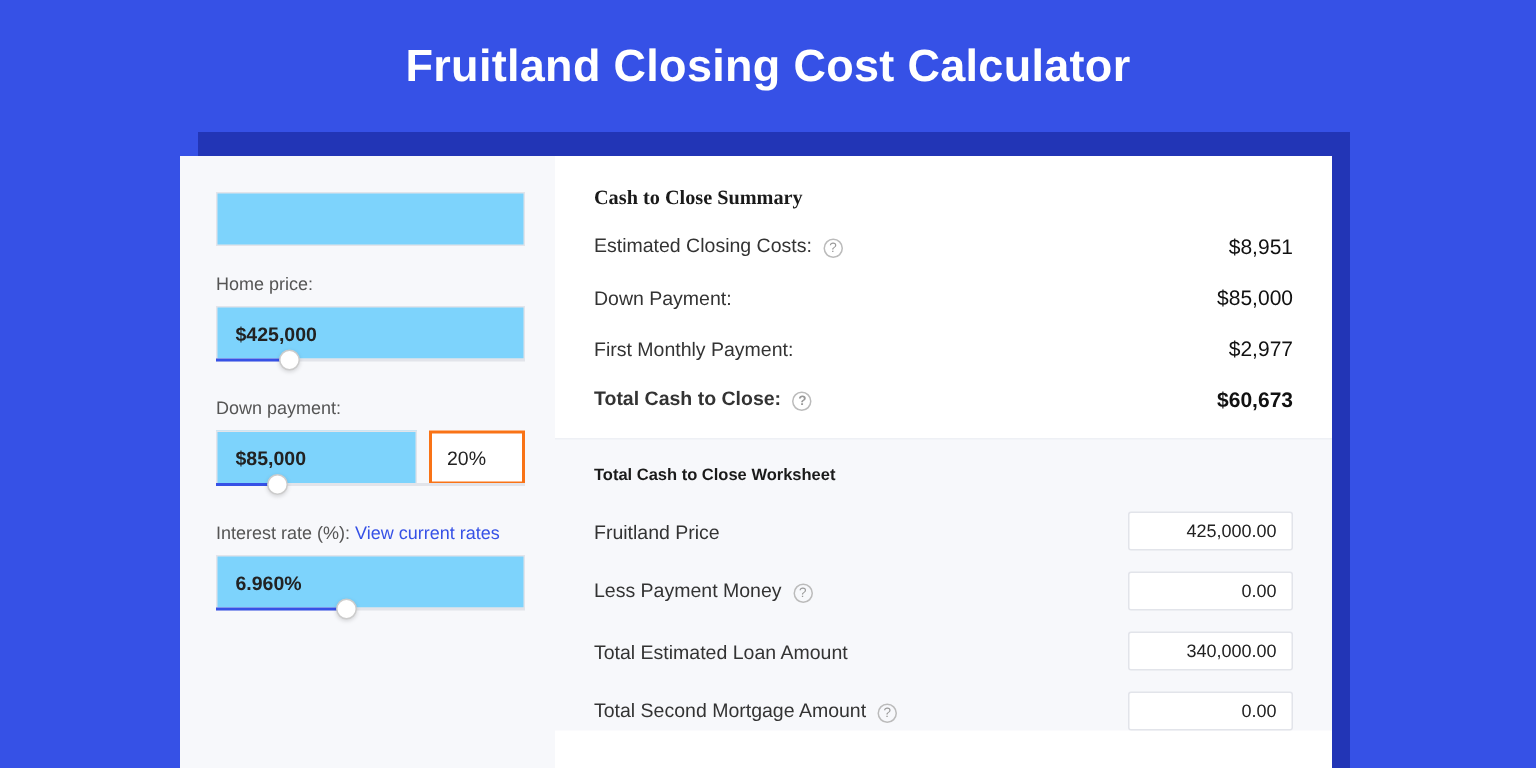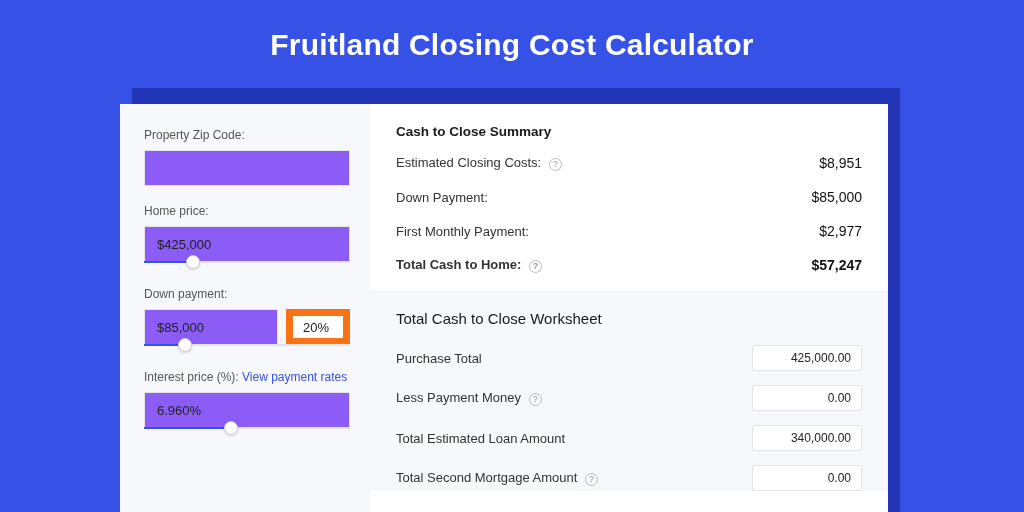--- a/index.html
+++ b/index.html
@@ -40,24 +40,25 @@
     padding: 24px 20px 0 24px;
     font-size: 12px;
     color: #444;
   }
   .left .field { margin-bottom: 18px; }
   .left label { display: block; margin-bottom: 8px; font-size: 12px; color: #555; }
   .left input.full {
     width: 100%;
     height: 36px;
     border: 1px solid #e2e4ea;
-    background: #8b5cf6;
+    background: #7dd3fc;
     padding: 0 12px;
     font-size: 13px;
     color: #222;
+    font-weight: bold;
   }
   .slider-wrap {
     position: relative;
     height: 8px;
     margin-top: -1px;
   }
   .slider-track {
     position: absolute;
     left: 0; right: 0; top: 0;
     height: 2px;
@@ -76,38 +77,39 @@
     border-radius: 50%;
     background: #fff;
     border: 1px solid #ccc;
     box-shadow: 0 1px 3px rgba(0,0,0,0.15);
   }
   .dp-row { display: flex; gap: 8px; }
   .dp-row .dp-amount { flex: 1; }
   .dp-row .dp-pct {
     width: 64px;
     height: 36px;
-    border: 7px solid #f97316;
+    border: 2px solid #f97316;
     background: #fff;
     padding: 0 10px;
     font-size: 13px;
     color: #222;
   }
   .link { color: #3651e6; text-decoration: none; }
 
   .right {
     flex: 1;
     padding: 20px 26px 0 26px;
     font-size: 13px;
   }
   .summary { margin-bottom: 18px; }
   .summary h3 {
     font-size: 13.5px;
     font-weight: 700;
     margin-bottom: 16px;
+    font-family: Liberation Serif, serif;
   }
   .row {
     display: flex;
     justify-content: space-between;
     align-items: center;
     margin-bottom: 18px;
   }
   .row .lbl { color: #333; font-size: 13px; }
   .row .val { color: #111; font-size: 14px; text-align: center; }
   .row.bold .lbl, .row.bold .val { font-weight: 700; }
@@ -124,22 +126,22 @@
     vertical-align: middle;
   }
 
   .worksheet {
     background: #f7f8fb;
     margin: 0 -26px;
     padding: 18px 26px 0 26px;
     border-top: 1px solid #eef0f5;
   }
   .worksheet h3 {
-    font-size: 15px;
-    font-weight: 400;
+    font-size: 11px;
+    font-weight: 700;
     margin-bottom: 18px;
   }
   .wrow {
     display: flex;
     justify-content: space-between;
     align-items: center;
     margin-bottom: 14px;
   }
   .wrow .lbl { color: #333; font-size: 13px; }
   .wrow input {
@@ -159,21 +161,20 @@
 
 <h1 class="page-title">Fruitland Closing Cost Calculator</h1>
 
 <div class="card-shadow"></div>
 
 <div class="card">
 
   <div class="left">
 
     <div class="field">
-      <label>Property Zip Code:</label>
       <input class="full" type="text" value="" style="">
     </div>
 
     <div class="field">
       <label>Home price:</label>
       <input class="full" type="text" value="$425,000" style="">
       <div class="slider-wrap">
         <div class="slider-track"></div>
         <div class="slider-fill" id="sf-price" style="width: 24%;"></div>
         <div class="slider-thumb" id="st-price" style="left: calc(24% - 7px);"></div>
@@ -188,22 +189,22 @@
       </div>
       <div class="slider-wrap">
         <div class="slider-track"></div>
         <div class="slider-fill" id="sf-down" style="width: 20%;"></div>
         <div class="slider-thumb" id="st-down" style="left: calc(20% - 7px);"></div>
       </div>
     </div>
 
     <div class="field">
       <label>
-        <span>Interest price (%): </span>
-        <a href="#" class="link">View payment rates</a>
+        <span>Interest rate (%): </span>
+        <a href="#" class="link">View current rates</a>
       </label>
       <input class="full" type="text" value="6.960%" style="">
       <div class="slider-wrap">
         <div class="slider-track"></div>
         <div class="slider-fill" id="sf-rate" style="width: 42%;"></div>
         <div class="slider-thumb" id="st-rate" style="left: calc(42% - 7px);"></div>
       </div>
     </div>
 
   </div>
@@ -223,32 +224,32 @@
       <div class="row">
         <span class="lbl">Down Payment:</span>
         <span class="val">$85,000</span>
       </div>
       <div class="row">
         <span class="lbl">First Monthly Payment:</span>
         <span class="val">$2,977</span>
       </div>
       <div class="row bold">
         <span class="lbl">
-          <span>Total Cash to Home:</span>
-          <span class="q">?</span>
-        </span>
-        <span class="val">$57,247</span>
+          <span>Total Cash to Close:</span>
+          <span class="q">?</span>
+        </span>
+        <span class="val">$60,673</span>
       </div>
     </div>
 
     <div class="worksheet">
       <h3>Total Cash to Close Worksheet</h3>
 
       <div class="wrow">
-        <span class="lbl">Purchase Total</span>
+        <span class="lbl">Fruitland Price</span>
         <input type="text" value="425,000.00" style="">
       </div>
       <div class="wrow">
         <span class="lbl">
           <span>Less Payment Money</span>
           <span class="q">?</span>
         </span>
         <input type="text" value="0.00" style="">
       </div>
       <div class="wrow">

